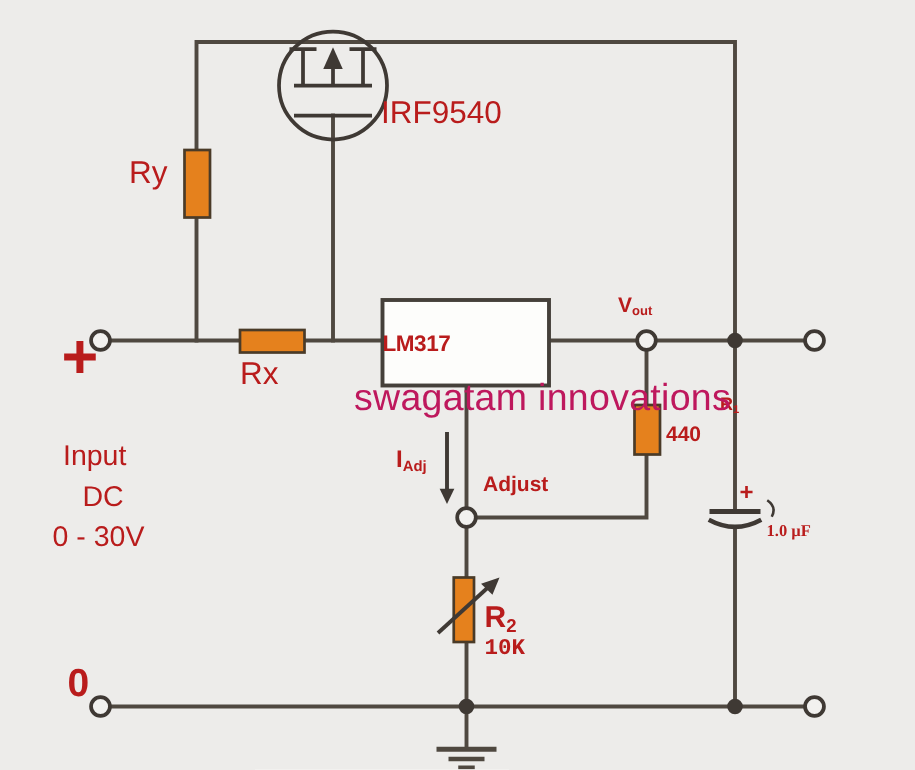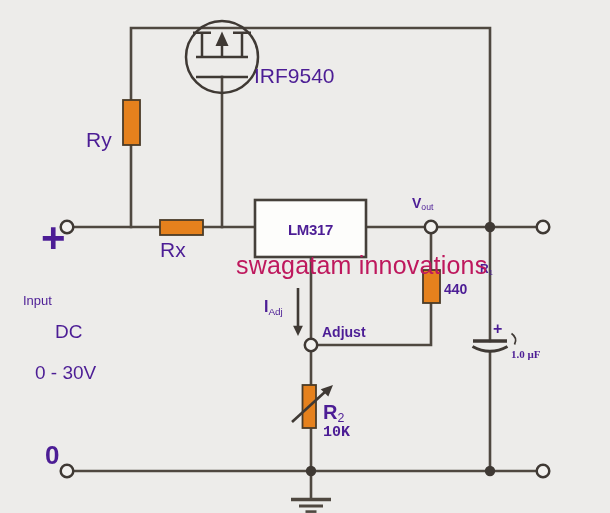--- a/index.html
+++ b/index.html
@@ -6,45 +6,44 @@
   body{font-family:"Liberation Sans", sans-serif;}
   .stage{
     position:relative;
     width:610px;height:513px;
     background:#edecea;
     overflow:hidden;
   }
   .stage svg{position:absolute;left:0;top:0;}
   .lbl{
     position:absolute;
-    color:#4c1d95;
+    color:#b91c1c;
     white-space:nowrap;
     line-height:1.15;
     z-index:2;
   }
   .bold{font-weight:bold;}
   .lbl sub{
     font-size:0.62em;
-    font-weight:normal;
+    font-weight:bold;
     vertical-align:baseline;
     position:relative;
     top:0.28em;
   }
   .watermark{
     position:absolute;
     left:236px;top:251px;
     font-size:25px;
     color:#be185d;
     letter-spacing:0.2px;
     z-index:3;
     white-space:nowrap;
   }
   .lm317-label{
     left:255px;top:221px;width:111px;
-    text-align:center;
     font-size:15px;letter-spacing:-0.3px;
   }
 </style>
 </head>
 <body>
 
 <div class="stage">
 
   <svg width="610" height="513" viewBox="0 0 610 513">
 
@@ -111,45 +110,45 @@
     <g fill="#f2f1ef" stroke="#3f3934" stroke-width="2.5">
       <circle cx="67" cy="227" r="6.3"></circle>
       <circle cx="543" cy="227" r="6.3"></circle>
       <circle cx="67" cy="471" r="6.3"></circle>
       <circle cx="543" cy="471" r="6.3"></circle>
       <circle cx="431" cy="227" r="6.2"></circle>
       <circle cx="311" cy="345" r="6.2"></circle>
     </g>
   </svg>
 
-  <div class="lbl" style="left:86px;top:104px;font-size:21px;margin-top:24px;"><span>Ry</span></div>
+  <div class="lbl" style="left:86px;top:104px;font-size:21px;"><span>Ry</span></div>
 
   <div class="lbl" style="left:160px;top:238px;font-size:21px;"><span>Rx</span></div>
 
   <div class="lbl" style="left:254px;top:64px;font-size:21px;"><span>IRF9540</span></div>
 
   <div class="lbl bold lm317-label"><span>LM317</span></div>
 
   <div class="lbl bold" style="left:412px;top:195px;font-size:14px;"><span>V</span><sub>out</sub></div>
 
   <div class="lbl bold" style="left:444px;top:263px;font-size:12px;padding-left:36px;"><span>R</span><sub>1</sub></div>
   <div class="lbl bold" style="left:444px;top:281px;font-size:14px;"><span>440</span></div>
 
   <div class="lbl bold" style="left:264px;top:298px;font-size:16px;"><span>I</span><sub>Adj</sub></div>
 
-  <div class="lbl bold" style="left:322px;top:324px;font-size:14px;"><span>Adjust</span></div>
+  <div class="lbl bold" style="left:322px;top:314px;font-size:14px;"><span>Adjust</span></div>
 
   <div class="lbl bold" style="left:323px;top:401px;font-size:20px;"><span>R</span><sub>2</sub></div>
   <div class="lbl bold" style="left:323px;top:424px;font-size:15px;font-family:Liberation Mono, monospace;"><span>10K</span></div>
 
   <div class="lbl bold" style="left:41px;top:214px;font-size:42px;"><span>+</span></div>
 
-  <div class="lbl" style="left:23px;top:294px;font-size:13px;"><span>Input</span></div>
+  <div class="lbl" style="left:42px;top:294px;font-size:19px;"><span>Input</span></div>
   <div class="lbl" style="left:35px;top:321px;font-size:19px;margin-left:20px;"><span>DC</span></div>
-  <div class="lbl" style="left:35px;top:362px;font-size:19px;"><span>0 - 30V</span></div>
+  <div class="lbl" style="left:35px;top:348px;font-size:19px;"><span>0 - 30V</span></div>
 
   <div class="lbl bold" style="left:45px;top:441px;font-size:26px;"><span>0</span></div>
 
   <div class="lbl bold" style="left:493px;top:320px;font-size:16px;"><span>+</span></div>
   <div class="lbl bold" style="left:511px;top:348px;font-size:11px;font-family:Liberation Serif, serif;"><span>1.0 µF</span></div>
 
   <div class="watermark"><span>swagatam innovations</span></div>
 
 </div>
 

